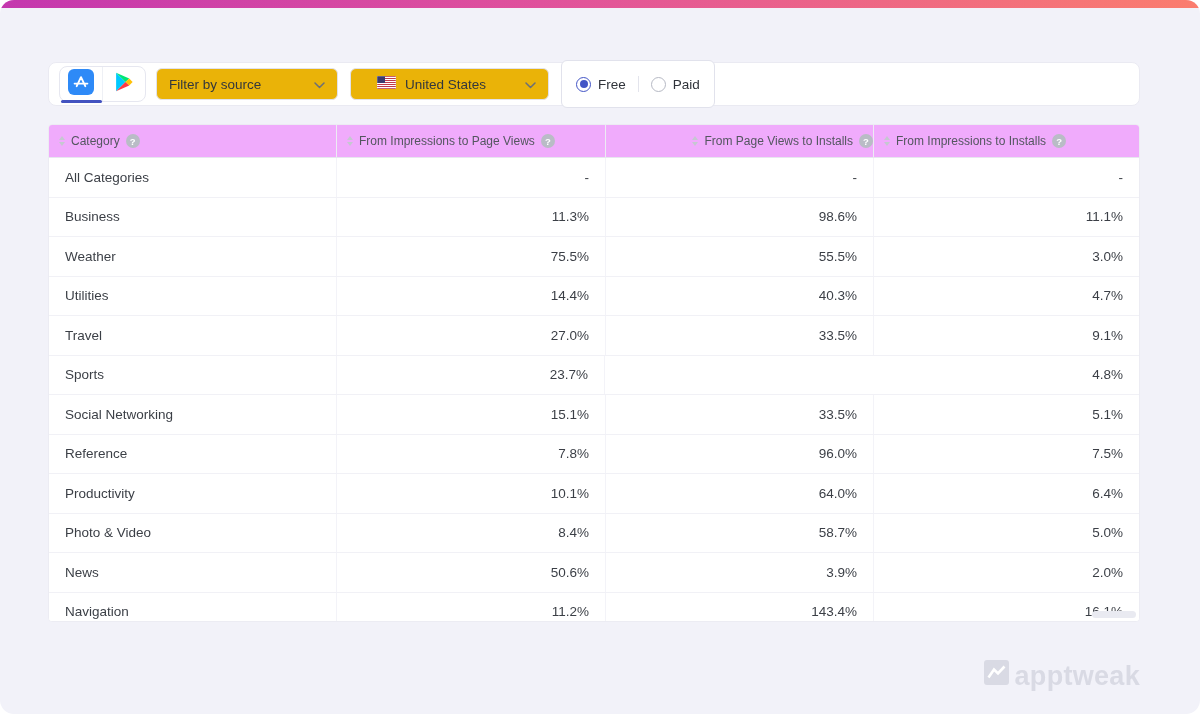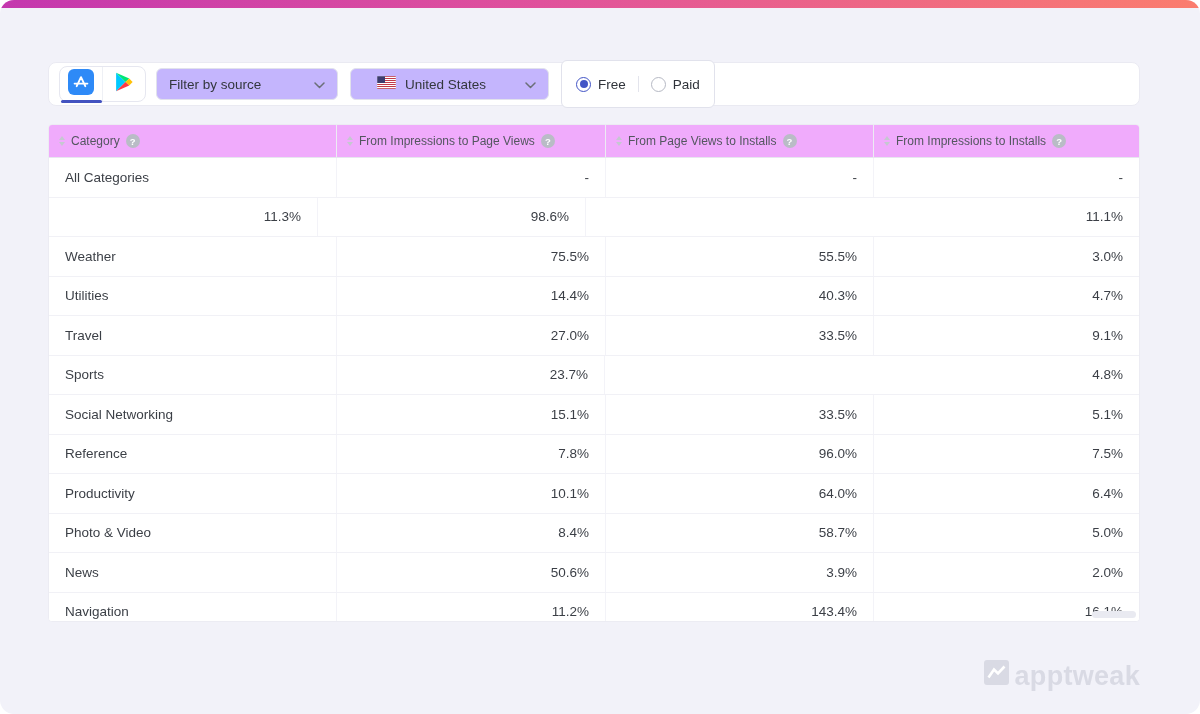--- a/index.html
+++ b/index.html
@@ -10,21 +10,21 @@
   .toolbar { position:absolute; left:48px; top:62px; width:1092px; height:44px; background:#fff;
              border:1px solid #eaeaf2; border-radius:8px; box-sizing:border-box;
              display:flex; align-items:center; padding-left:10px; }
   .platform-toggle { position:relative; display:flex; height:36px; border:1px solid #e6e7f0;
                      border-radius:8px; background:#fff; box-sizing:border-box; }
   .platform-btn { width:42px; display:flex; align-items:center; justify-content:center; cursor:pointer; }
   .platform-btn + .platform-btn { border-left:1px solid #eef0f5; }
   .active-underline { position:absolute; left:1px; bottom:-2px; width:41px; height:3px;
                       background:#4353c0; border-radius:2px; }
 
-  .select { height:32px; box-sizing:border-box; border:1px solid #e1e2ec; border-radius:6px; background:#c4b5fd;
+  .select { height:32px; box-sizing:border-box; border:1px solid #e1e2ec; border-radius:6px; background:#eab308;
             display:flex; align-items:center; justify-content:space-between; padding:0 12px;
             color:#33373d; font-size:13.5px; cursor:pointer; }
   .select.src { width:182px; margin-left:10px; }
   .select.country { width:199px; margin-left:12px;padding-left:26px; }
   .country-left { display:flex; align-items:center; gap:9px; }
 
   .price-toggle { margin-left:12px; height:48px; box-sizing:border-box; border:1px solid #e1e2ec;
                   border-radius:6px; background:#fff; display:flex; align-items:center; padding:0 14px; gap:12px; }
   .radio-opt { display:flex; align-items:center; gap:7px; font-size:13.5px; color:#2f333a; cursor:pointer; }
   .radio { width:15px; height:15px; border-radius:50%; box-sizing:border-box; position:relative; }
@@ -36,21 +36,21 @@
   
   .table-card { position:absolute; left:48px; top:124px; width:1092px; height:498px; background:#fff;
                 border:1px solid #ececf3; border-radius:4px; box-sizing:border-box; overflow:hidden; }
   .thead { display:flex; height:32px; background:#f0abfc; border-bottom:1px solid #e7e7ef; }
   .th { display:flex; align-items:center; gap:6px; padding-left:10px; box-sizing:border-box;
         font-size:12px; color:#53565f; cursor:pointer; }
   .th:not(:last-child) { border-right:1px solid #ececf3; }
   .tr { display:flex; height:38.5px; border-bottom:1px solid #f1f1f6; background:#fff; }
   .td { box-sizing:border-box; display:flex; align-items:center; font-size:13.5px; color:#3b3f46; }
   .td:not(:last-child) { border-right:1px solid #f3f3f8; }
-  .c1 { width:288px; } .c2 { width:269px; } .c3 { width:268px; } .c4 { flex:1; }
+  .c1 { width:288px; } .c2 { width:269px; } .c3 { width:268px;justify-content:flex-end; } .c4 { flex:1; }
   .td-cat { padding-left:16px; }
   .td-val { justify-content:flex-end; padding-right:16px; }
 
   .sort { display:flex; flex-direction:column; gap:2px; }
   .sort i { display:block; width:0; height:0; border-left:3.5px solid transparent; border-right:3.5px solid transparent; }
   .sort .up { border-bottom:4px solid #c5c7d1; }
   .sort .down { border-top:4px solid #c5c7d1; }
   .help { width:14px; height:14px; border-radius:50%; background:#b9bcc6; color:#fff; font-size:9.5px;
           font-weight:bold; display:flex; align-items:center; justify-content:center; flex:0 0 auto; }
   .scroll-thumb { position:absolute; right:3px; bottom:3px; width:44px; height:7px;
@@ -174,20 +174,21 @@
   </div>
       </div>
     <div>
         <div class="tr">
     <div class="td td-cat c1">All Categories</div>
     <div class="td td-val c2">-</div>
     <div class="td td-val c3">-</div>
     <div class="td td-val c4">-</div>
   </div>
         <div class="tr">
+    <div class="td td-cat c1">Business</div>
     <div class="td td-val c2">11.3%</div>
     <div class="td td-val c3">98.6%</div>
     <div class="td td-val c4">11.1%</div>
   </div>
         <div class="tr">
     <div class="td td-cat c1">Weather</div>
     <div class="td td-val c2">75.5%</div>
     <div class="td td-val c3">55.5%</div>
     <div class="td td-val c4">3.0%</div>
   </div>

